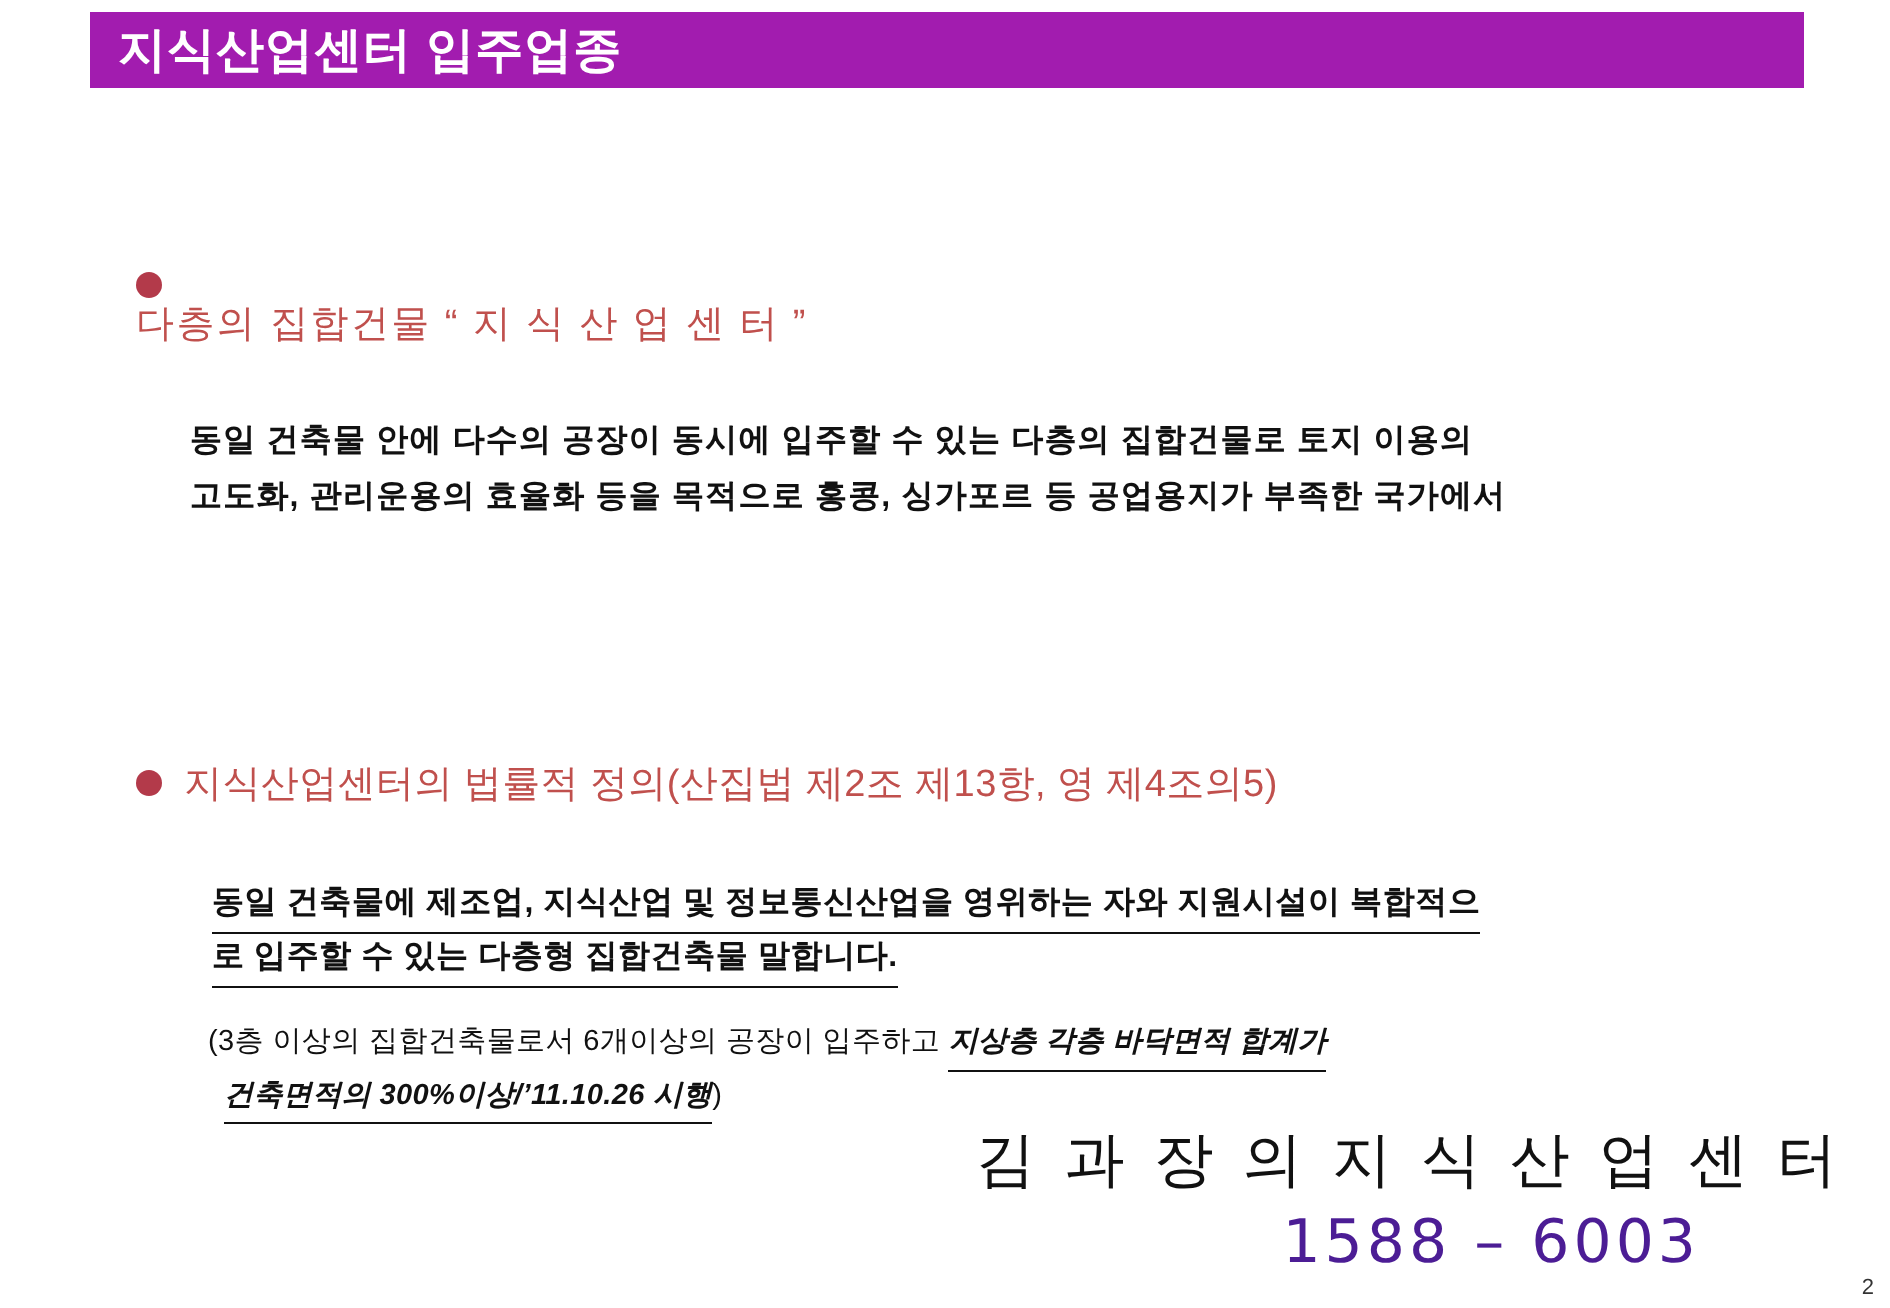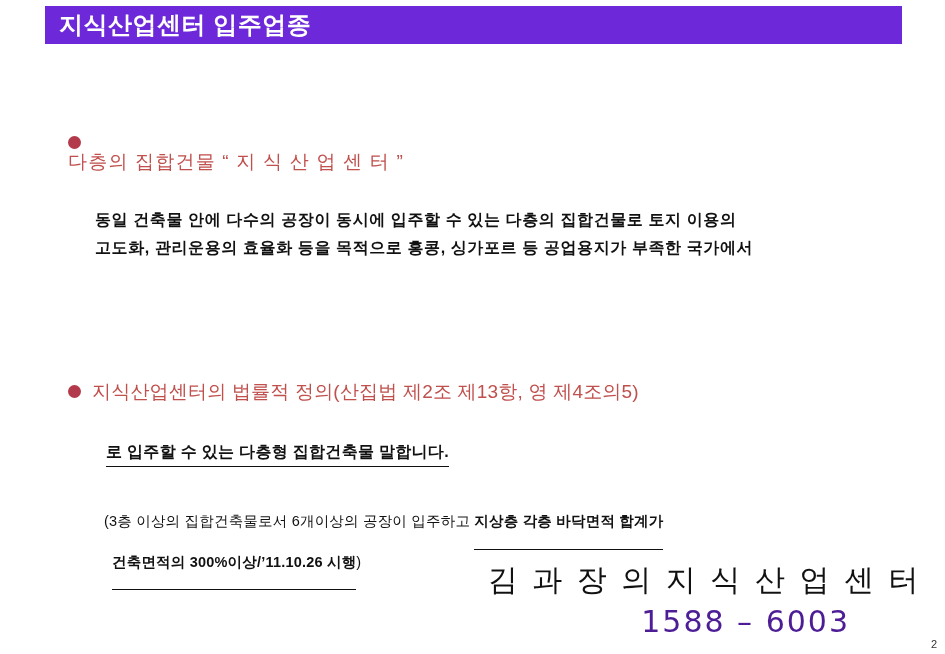--- a/index.html
+++ b/index.html
@@ -21,21 +21,21 @@
     height: 654px;
     background: #ffffff;
   }
   
   .title-bar {
     position: absolute;
     left: 45px;
     top: 6px;
     width: 857px;
     height: 38px;
-    background: #6d28d9;
+    background: #a21caf;
     display: flex;
     align-items: center;
   }
   .title-bar .title-text {
     color: #ffffff;
     font-size: 24px;
     font-weight: bold;
     letter-spacing: 0.5px;
     padding-left: 14px;
   }
@@ -107,21 +107,22 @@
     font-size: 14.5px;
     color: #111111;
     letter-spacing: 0.2px;
     white-space: nowrap;
     line-height: 1.7;
   }
   .paren-line .bold-u {
     font-weight: bold;
     border-bottom: 1.4px solid #111111;
     display: inline-block;
-    padding-bottom: 15px;
+    padding-bottom: 1px;
+    font-style: italic;
   }
   .indent2 { padding-left: 8px; }
 
   
   .brand-name {
     position: absolute;
     right: 24px;
     top: 560px;
     font-size: 30px;
     color: #111111;
@@ -163,20 +164,21 @@
 
   <div class="body-line" id="s1l1">동일 건축물 안에 다수의 공장이 동시에 입주할 수 있는 다층의 집합건물로 토지 이용의</div>
   <div class="body-line" id="s1l2">고도화, 관리운용의 효율화 등을 목적으로 홍콩, 싱가포르 등 공업용지가 부족한 국가에서</div>
 
   <div class="bullet-row" id="sec2-head">
     <span class="bullet-dot"></span>
     <span class="bullet-heading h2">지식산업센터의 법률적 정의(산집법  제2조  제13항,  영 제4조의5)</span>
   </div>
 
   <div class="under-block">
+    <div><span class="under-line">동일 건축물에 제조업, 지식산업 및 정보통신산업을 영위하는 자와 지원시설이  복합적으</span></div>
     <div><span class="under-line">로 입주할 수 있는 다층형 집합건축물 말합니다.</span></div>
   </div>
 
   <div class="paren-block">
     <div class="paren-line">
       <span>(3층 이상의 집합건축물로서 6개이상의 공장이 입주하고 </span><span class="bold-u">지상층 각층 바닥면적 합계가</span>
     </div>
     <div class="paren-line indent2">
       <span class="bold-u">건축면적의 300%이상/’11.10.26 시행</span><span>)</span>
     </div>

